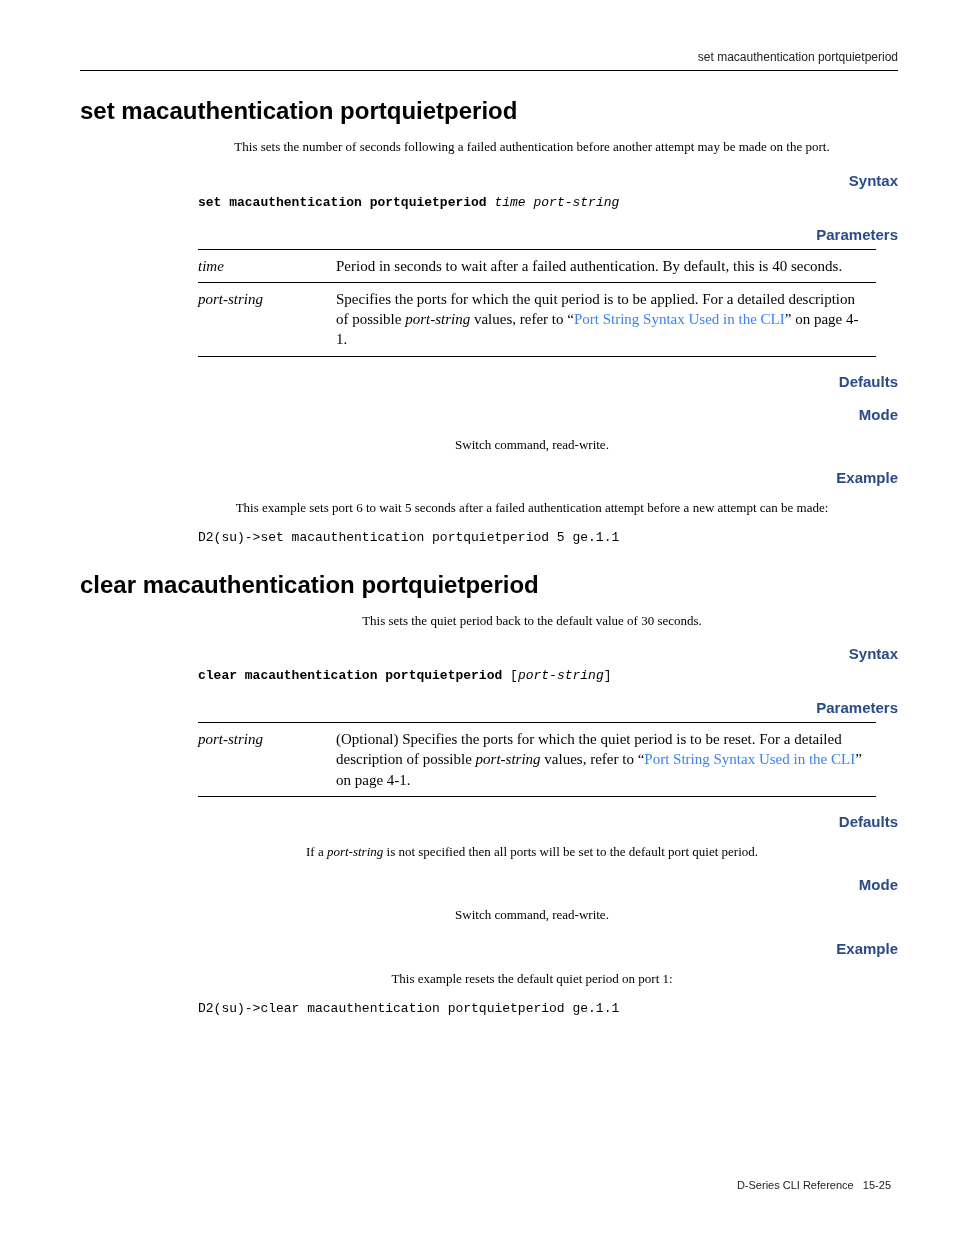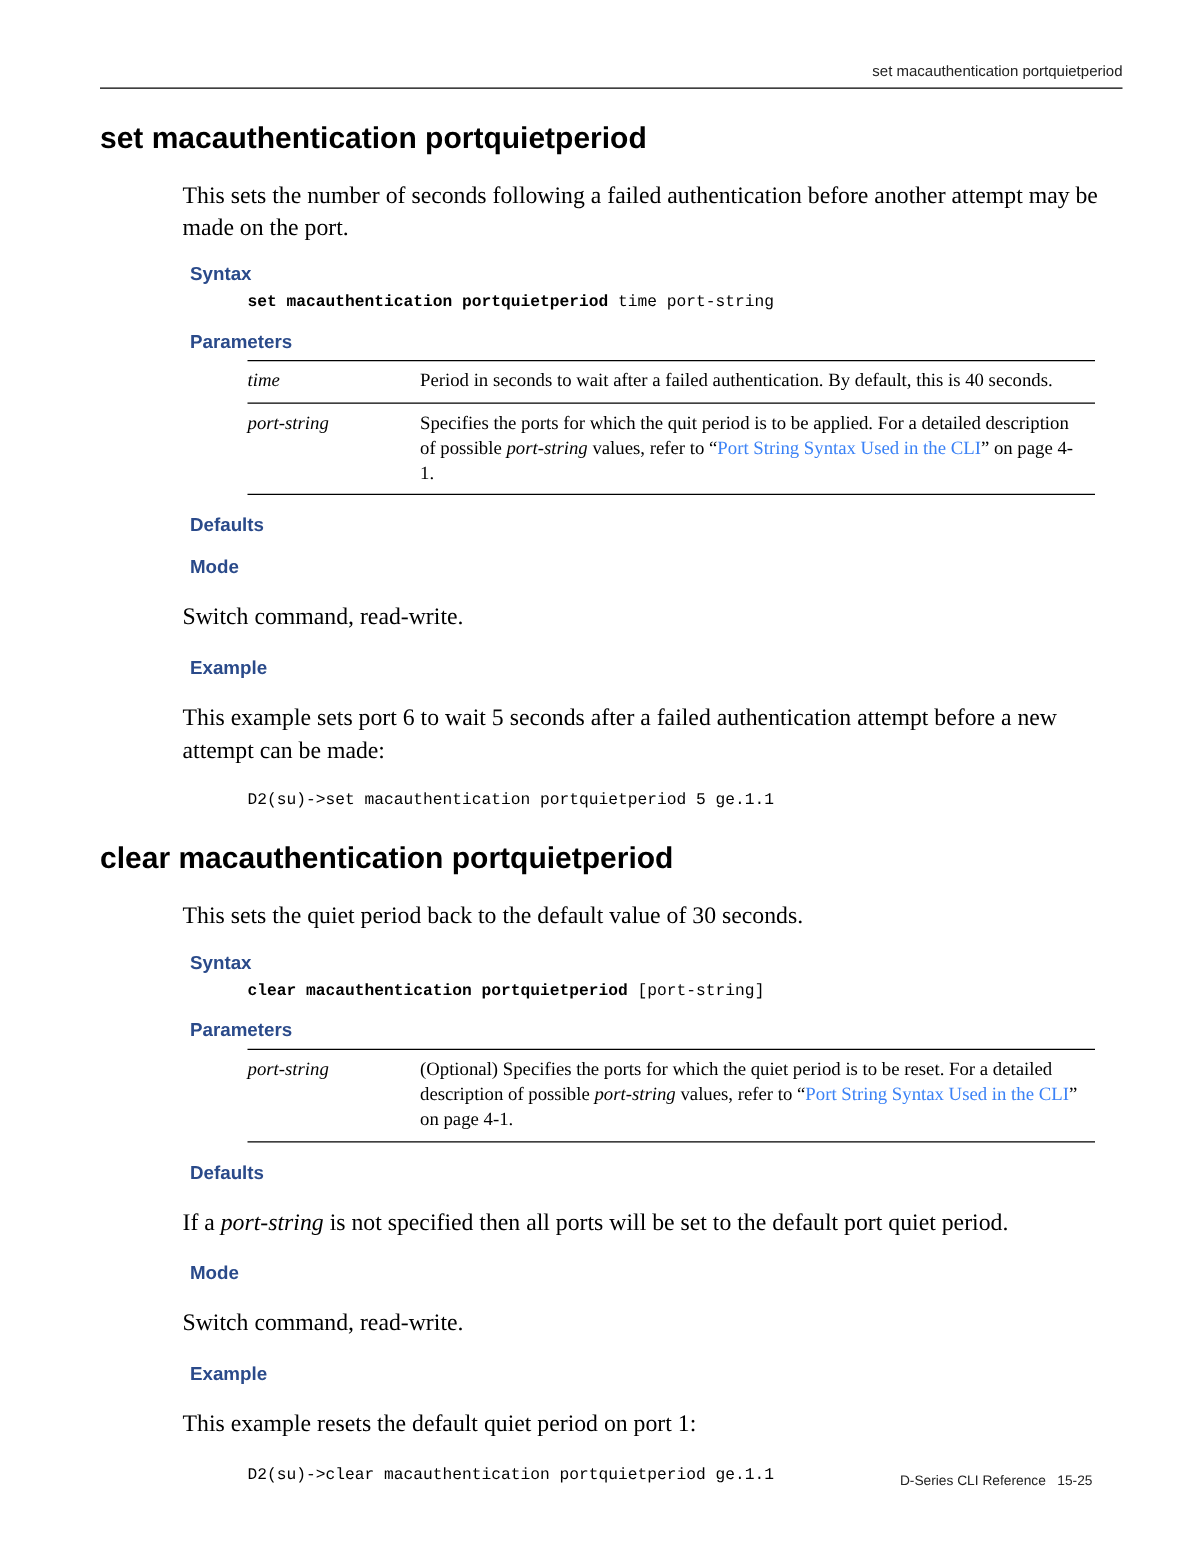--- a/index.html
+++ b/index.html
@@ -24,40 +24,43 @@
     border-bottom: 1px solid #000;
     margin-bottom: 26px;
   }
   h1.cmd-title {
     font-family: Arial, Helvetica, sans-serif;
     font-weight: bold;
     font-size: 24px;
     margin: 0 0 8px 0;
   }
   .intro, .body-text {
-    margin-left: 66px;
-    font-size: 19px;
+    margin-left: 86px;
+    font-size: 13px;
     line-height: 1.35;
+    text-align: center;
   }
   .intro { margin-bottom: 14px; }
   h2.section {
     font-family: Arial, Helvetica, sans-serif;
     font-weight: bold;
     font-size: 15px;
     color: #2a4a8a;
     margin: 16px 0 6px 72px;
+    text-align: right;
   }
   .syntax-line {
     margin-left: 118px;
     font-family: "Courier New", monospace;
     font-size: 13px;
     font-weight: bold;
   }
   .syntax-line .arg {
     font-weight: normal;
+    font-style: italic;
   }
   table.param {
     margin-left: 118px;
     border-collapse: collapse;
     width: 678px;
     font-size: 15px;
   }
   table.param tr { border-top: 1px solid #000; }
   table.param tr:last-child { border-bottom: 1px solid #000; }
   table.param td {
@@ -74,21 +77,21 @@
     margin-left: 118px;
     font-family: "Courier New", monospace;
     font-size: 13px;
     white-space: pre;
     margin-top: 0;
   }
   .section-block { margin-top: 26px; }
   .footer {
     position: absolute;
     bottom: 44px;
-    right: 80px;
+    right: 63px;
     font-family: Arial, Helvetica, sans-serif;
     font-size: 11px;
     color: #222;
   }
   em.var { font-style: italic; }
 </style>
 </head>
 <body>
 
 <div class="page">

